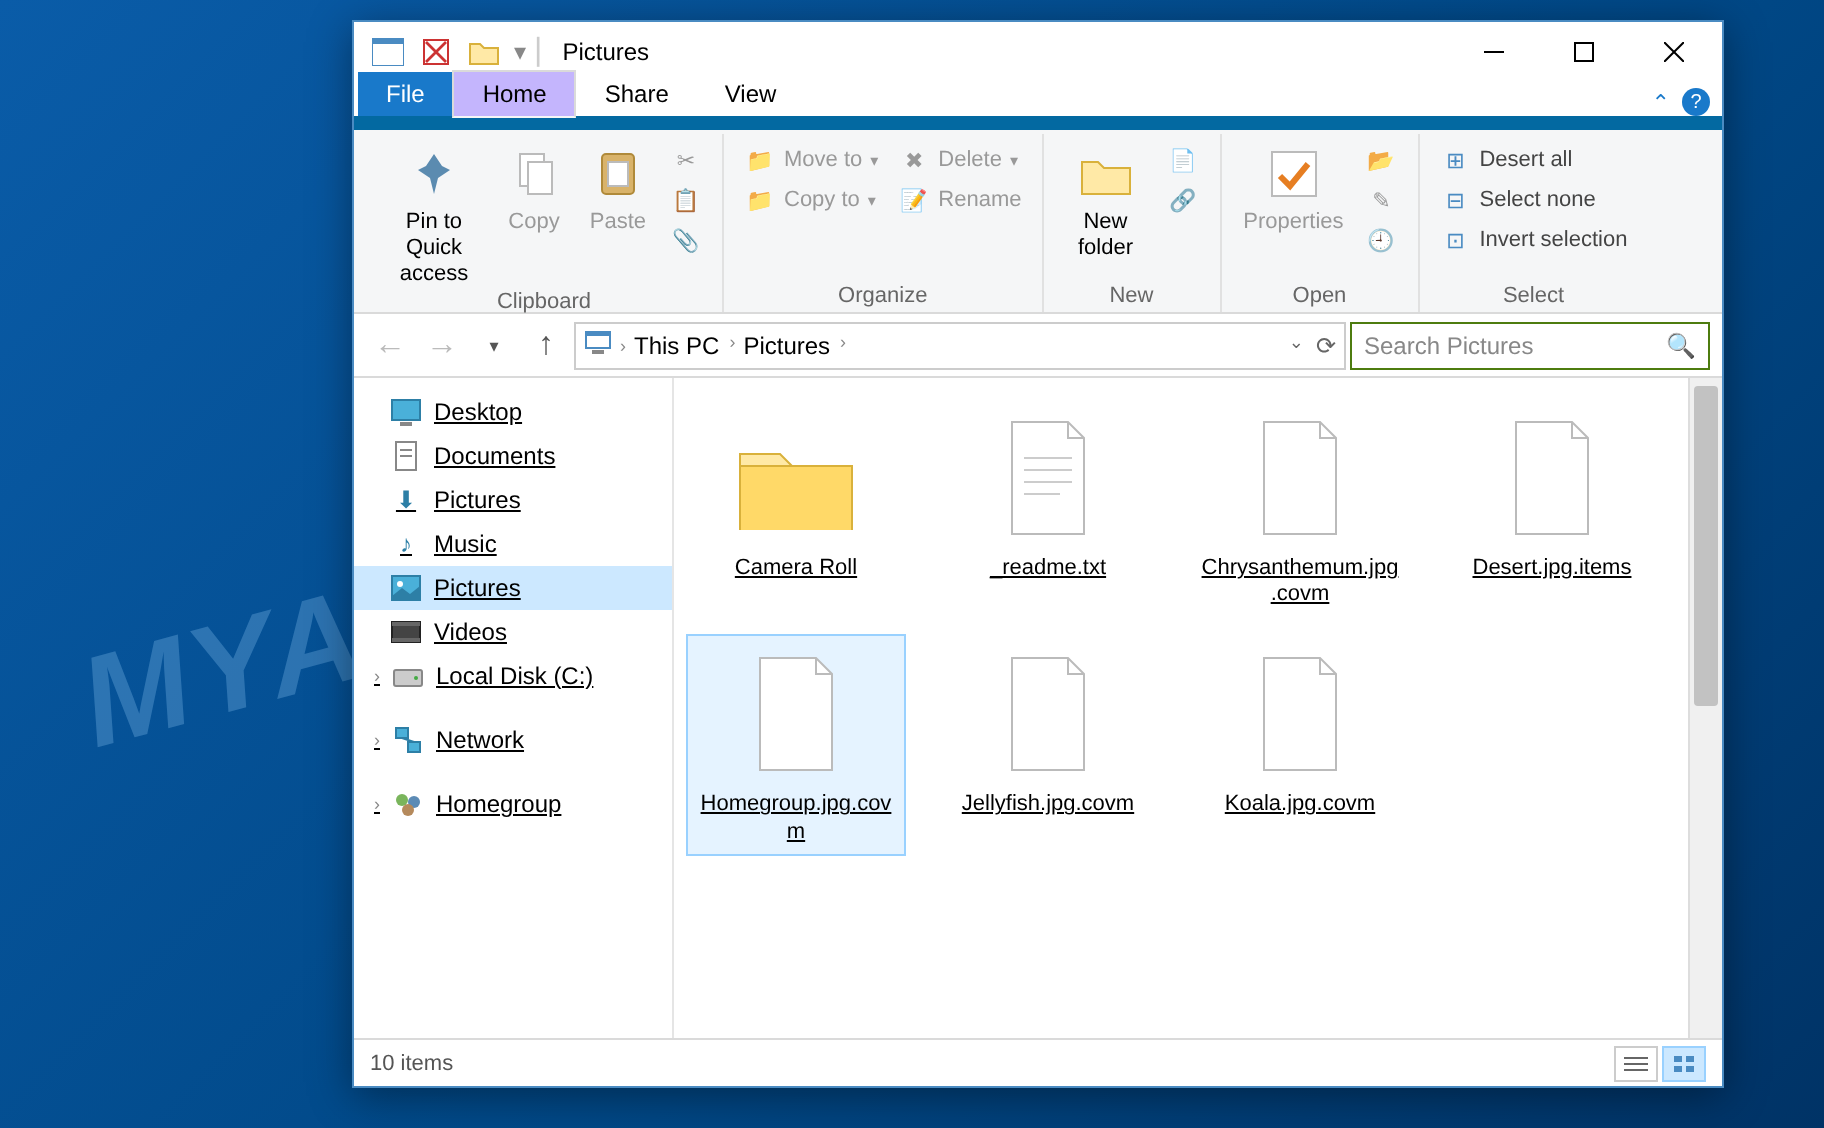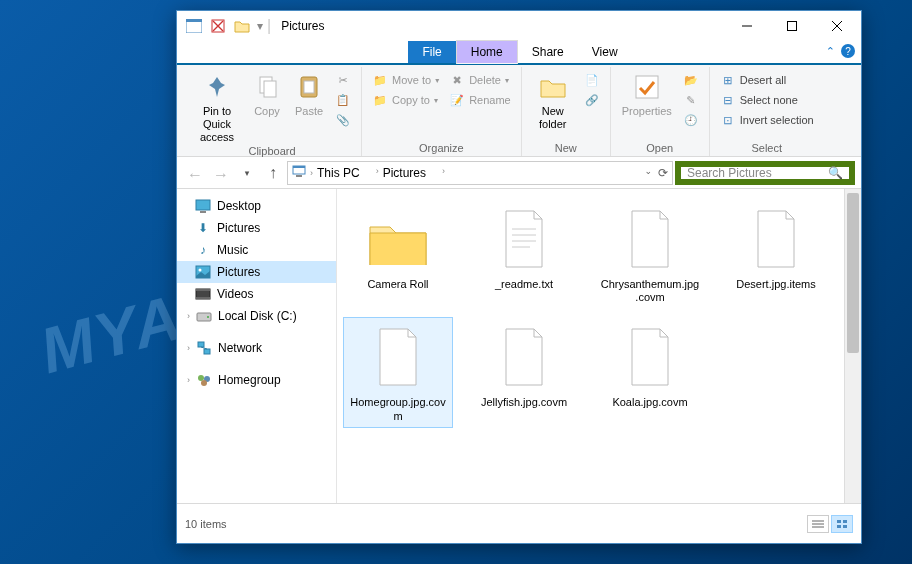--- a/index.html
+++ b/index.html
@@ -24,21 +24,21 @@
 }
 .titlebar {
   height: 30px; display: flex; align-items: center;
   background: #fff; padding: 0 2px;
 }
 .titlebar-left { display: flex; align-items: center; gap: 2px; padding-left: 4px; }
 .qat-btn { width: 22px; height: 22px; display: flex; align-items: center; justify-content: center; }
 .title-text { margin-left: 8px; font-size: 12px; color: #000; }
 .titlebar-controls { margin-left: auto; display: flex; }
 .win-btn { width: 45px; height: 28px; display: flex; align-items: center; justify-content: center; }
-.tabs { height: 24px; display: flex; align-items: flex-end; background: #fff; border-bottom: 2px solid #0369a1; padding-left: 2px; position: relative; justify-content: center; }
+.tabs { height: 24px; display: flex; align-items: flex-end; background: #fff; border-bottom: 7px solid #0369a1; padding-left: 2px; position: relative; }
 .tab { padding: 4px 14px; font-size: 12px; cursor: pointer; position: relative; }
 .tab.file { background: #1979ca; color: #fff; }
 .tab.active { background: #c4b5fd; border: 1px solid #dadada; border-bottom: 1px solid #f5f6f7; margin-bottom: -1px; }
 .tab-help { position: absolute; right: 6px; top: 3px; display: flex; gap: 6px; align-items: center; }
 .ribbon {
   height: 92px; background: #f5f6f7; border-bottom: 1px solid #dadada;
   display: flex; padding: 2px 6px 0 6px;
 }
 .ribbon-group { display: flex; flex-direction: column; align-items: center; border-right: 1px solid #e1e1e1; padding: 0 6px; }
 .ribbon-group:last-child { border-right: none; }
@@ -50,40 +50,40 @@
 .small-btn { display: flex; align-items: center; gap: 4px; font-size: 11px; padding: 1px 4px; white-space: nowrap; color: #444; }
 .small-btn .icn { width: 16px; height: 16px; display: flex; align-items: center; justify-content: center; }
 .dim { color: #999; }
 .addr {
   height: 32px; display: flex; align-items: center; gap: 2px;
   padding: 3px 6px; border-bottom: 1px solid #dadada;
 }
 .nav-btn { width: 24px; height: 24px; display:flex; align-items:center; justify-content:center; color:#555; }
 .nav-btn.disabled { color: #bbb; }
 .addr-bar { flex: 1; border: 1px solid #ccc; height: 24px; display: flex; align-items: center; padding: 0 4px; gap: 4px; font-size: 12px; }
-.addr-seg { display: flex; align-items: flex-start; gap: 16px; }
+.addr-seg { display: flex; align-items: flex-start; gap: 5px; }
 .addr-chev { color: #888; font-size: 9px; }
 .addr-right { margin-left: auto; display:flex; gap:6px; color:#666; }
-.search-bar { width: 180px; border: 6px solid #4d7c0f; height: 24px; display:flex; align-items:center; padding: 0 6px; color:#888; font-size: 12px; }
+.search-bar { width: 180px; border: 1px solid #4d7c0f; height: 24px; display:flex; align-items:center; padding: 0 6px; color:#888; font-size: 12px; }
 .body { flex: 1; display: flex; min-height: 0; }
 .nav-pane { width: 160px; border-right: 1px solid #e5e5e5; overflow-y: auto; padding: 6px 0; }
-.nav-item { display:flex; align-items:center; gap:6px; padding: 3px 6px 3px 18px; font-size: 12px; }
+.nav-item { display:flex; align-items:center; gap:6px; padding: 3px 6px 3px 18px; font-size: 12px; text-decoration: underline; }
 .nav-item.active { background: #cce8ff; }
 .nav-item .icn { width:16px; height:16px; display:flex; align-items:center; justify-content:center; }
 .content-wrap { flex:1; display:flex; }
 .content { flex:1; padding: 10px 6px; display:flex; flex-wrap: wrap; align-content: flex-start; gap: 8px 16px; overflow-y:auto; }
 .vscroll { width: 17px; background: #f0f0f0; border-left:1px solid #ddd; position:relative; }
 .vscroll .thumb { position:absolute; top:4px; left:2px; right:2px; height:160px; background:#c2c2c2; border-radius:2px; }
 .file-item { width: 110px; text-align:center; font-size:11px; display:flex; flex-direction:column; align-items:center; gap:4px; padding:4px; border:1px solid transparent; }
 .file-item.selected { border:1px solid #99d1ff; background:#e5f3ff; }
 .file-thumb { width: 80px; height: 70px; display:flex; align-items:center; justify-content:center; }
-.file-label { line-height:1.2; word-break: break-word; }
+.file-label { line-height:1.2; word-break: break-word; text-decoration: underline; }
 .folder-svg { width:64px; height:52px; }
 .doc-svg { width:48px; height:60px; }
-.statusbar { height: 40px; border-top:1px solid #dadada; display:flex; align-items:center; padding: 0 8px; font-size:11px; color:#555; background:#fff; }
+.statusbar { height: 24px; border-top:1px solid #dadada; display:flex; align-items:center; padding: 0 8px; font-size:11px; color:#555; background:#fff; }
 .statusbar .view-btns { margin-left:auto; display:flex; gap:2px; }
 .view-btn { width:22px; height:18px; border:1px solid #ccc; display:flex; align-items:center; justify-content:center; }
 .view-btn.active { background:#cce8ff; border-color:#99d1ff; }
 </style>
 </head>
 <body>
 
 <div class="watermark">MYANTISPYWARE.COM</div>
 
 <div class="window">
@@ -322,20 +322,30 @@
       <div class="nav-item">
           <span class="icn">
             <svg width="16" height="14">
               <rect x="1" y="1" width="14" height="10" fill="#4ab0d9" stroke="#2d7fa6"></rect>
               <rect x="5" y="12" width="6" height="2" fill="#888"></rect>
             </svg>
           </span>
           <span>Desktop</span>
         </div>
       <div class="nav-item">
+          <span class="icn">
+            <svg width="14" height="16">
+              <rect x="2" y="1" width="10" height="14" fill="#fff" stroke="#888"></rect>
+              <line x1="4" y1="5" x2="10" y2="5" stroke="#888"></line>
+              <line x1="4" y1="8" x2="10" y2="8" stroke="#888"></line>
+            </svg>
+          </span>
+          <span>Documents</span>
+        </div>
+      <div class="nav-item">
           <span class="icn" style="color:#2d7fa6">⬇</span>
           <span>Pictures</span>
         </div>
       <div class="nav-item">
           <span class="icn" style="color:#2d7fa6">♪</span>
           <span>Music</span>
         </div>
       <div class="nav-item active">
           <span class="icn">
             <svg width="16" height="14">

